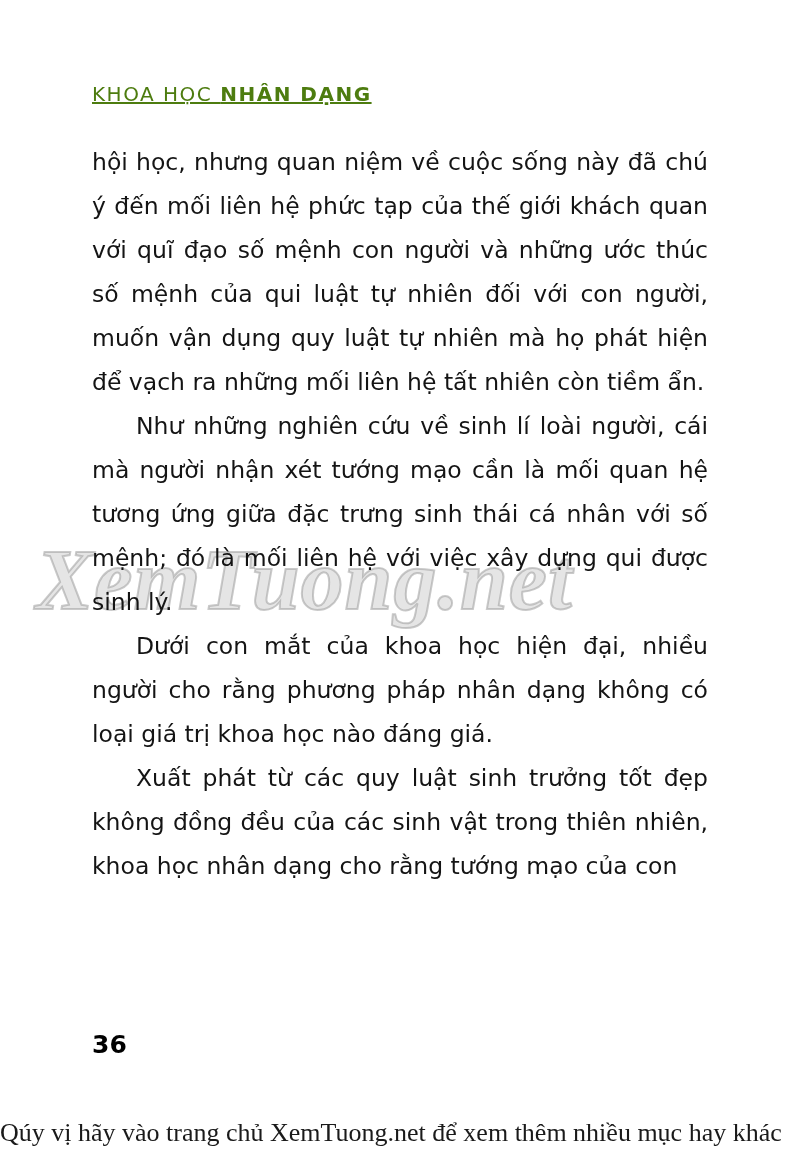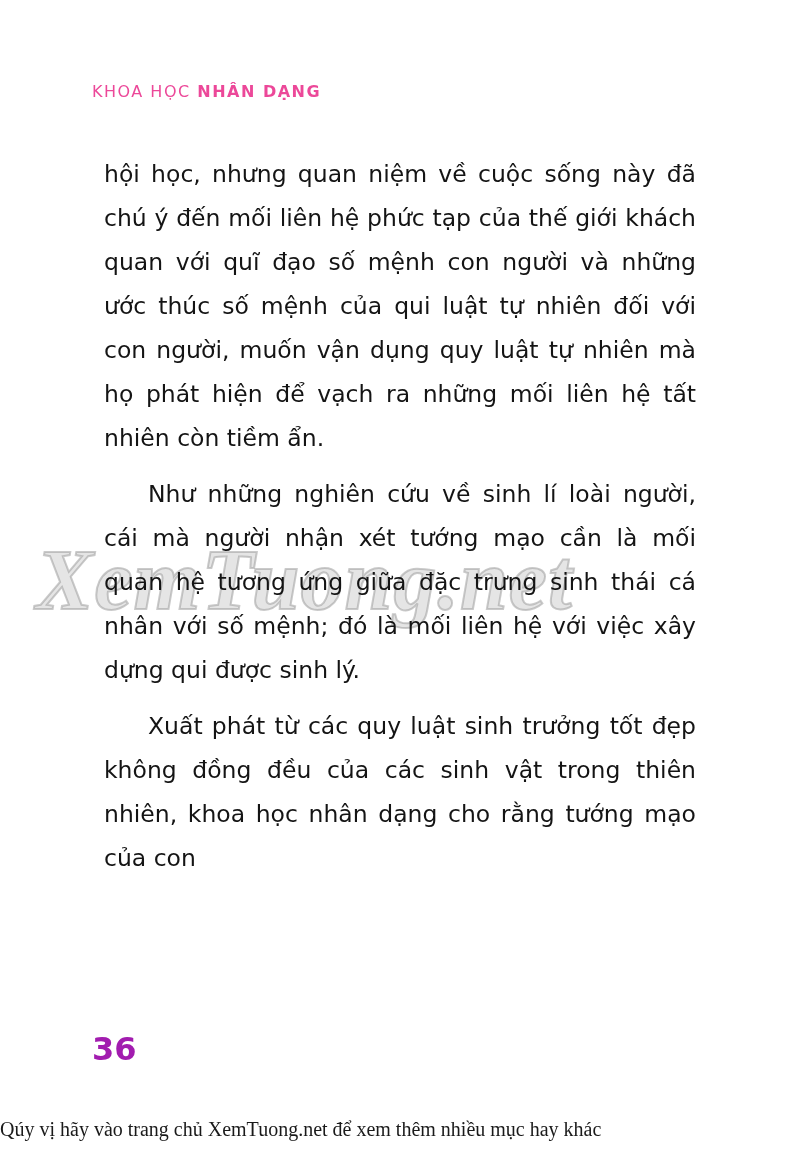--- a/index.html
+++ b/index.html
@@ -21,70 +21,71 @@
     left: 0;
     top: 0;
     width: 800px;
     height: 1169px;
   }
 
   .running-head {
     position: absolute;
     left: 92px;
     top: 82px;
-    font-size: 16px;
+    font-size: 20px;
     letter-spacing: 1.5px;
-    color: #ec4899;
+    color: #4d7c0f;
     white-space: nowrap;
+    text-decoration: underline;
   }
   .running-head .rh-light {
     font-weight: 400;
   }
   .running-head .rh-bold {
     font-weight: 700;
   }
 
   .body-text {
     position: absolute;
     left: 92px;
     top: 140px;
     width: 616px;
     font-size: 23.5px;
     line-height: 44px;
     text-align: justify;
     color: #141414;
   }
   .body-text p {
-    margin: 12px;
+    margin: 0;
   }
   .body-text p.indent {
     text-indent: 44px;
   }
   
   .body-text p {
     text-align-last: left;
   }
 
   .page-number {
     position: absolute;
     left: 92px;
     top: 1030px;
-    font-size: 32px;
+    font-size: 25px;
     font-weight: 700;
-    color: #a21caf;
+    color: #000000;
   }
 
   .footer-note {
     position: absolute;
     left: 0;
     top: 1118px;
     width: 640px;
-    text-align: left;
+    text-align: right;
     font-family: "Liberation Serif", serif;
-    font-size: 20px;
+    font-size: 26px;
     color: #1a1a1a;
     white-space: nowrap;
   }
   .footer-note .fn-brand {
     color: #1a1a1a;
   }
 
   .watermark {
     position: absolute;
     left: 36px;
@@ -111,20 +112,21 @@
 
   <div class="running-head">
     <span class="rh-light">KHOA HỌC </span><span class="rh-bold">NHÂN DẠNG</span>
   </div>
 
   <div class="watermark">XemTuong.net</div>
 
   <div class="body-text">
     <p>hội học, nhưng quan niệm về cuộc sống này đã chú ý đến mối liên hệ phức tạp của thế giới khách quan với quĩ đạo số mệnh con người và những ước thúc số mệnh của qui luật tự nhiên đối với con người, muốn vận dụng quy luật tự nhiên mà họ phát hiện để vạch ra những mối liên hệ tất nhiên còn tiềm ẩn.</p>
     <p class="indent">Như những nghiên cứu về sinh lí loài người, cái mà người nhận xét tướng mạo cần là mối quan hệ tương ứng giữa đặc trưng sinh thái cá nhân với số mệnh; đó là mối liên hệ với việc xây dựng qui được sinh lý.</p>
+    <p class="indent">Dưới con mắt của khoa học hiện đại, nhiều người cho rằng phương pháp nhân dạng không có loại giá trị khoa học nào đáng giá.</p>
     <p class="indent">Xuất phát từ các quy luật sinh trưởng tốt đẹp không đồng đều của các sinh vật trong thiên nhiên, khoa học nhân dạng cho rằng tướng mạo của con</p>
   </div>
 
   <div class="page-number">36</div>
 
   <div class="footer-note">
     <span>Qúy vị hãy vào trang chủ </span><span class="fn-brand">XemTuong.net</span><span> để xem thêm nhiều mục hay khác</span>
   </div>
 
 </div>

